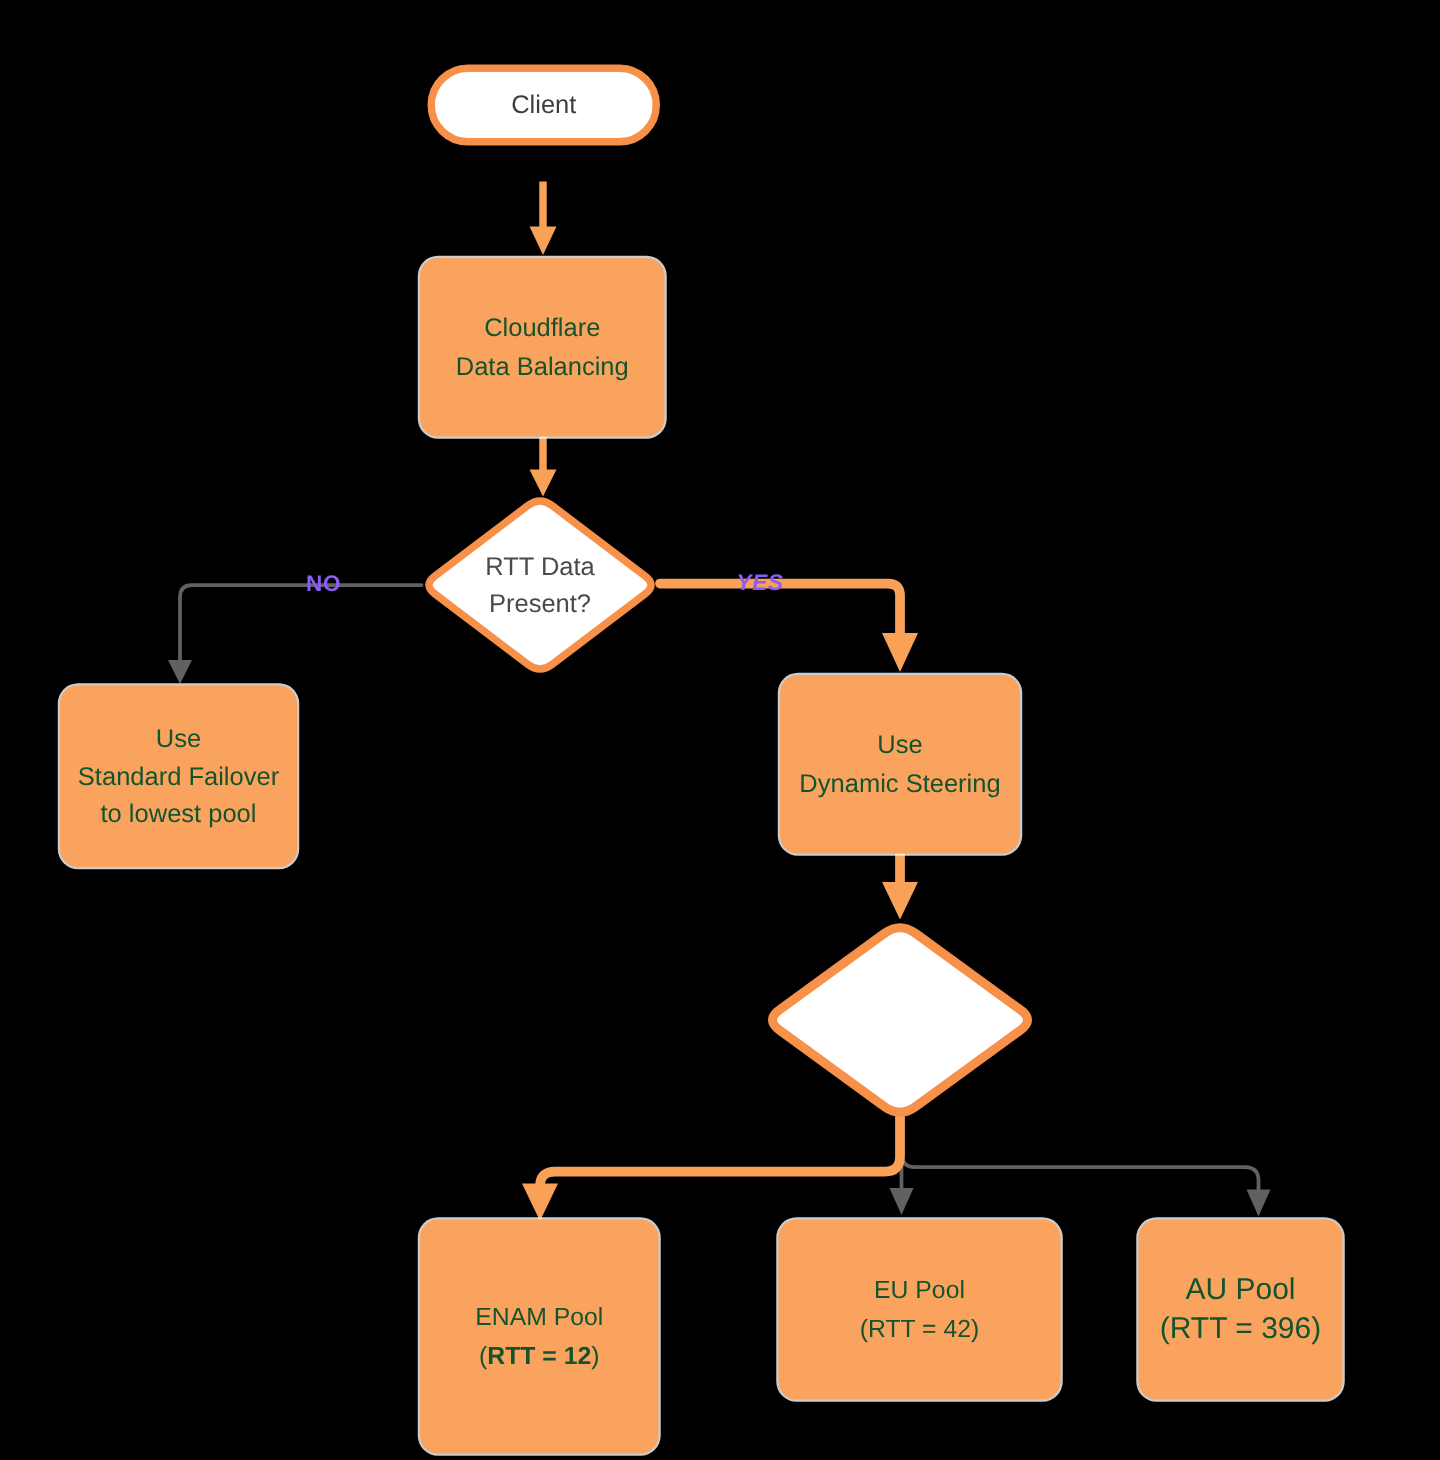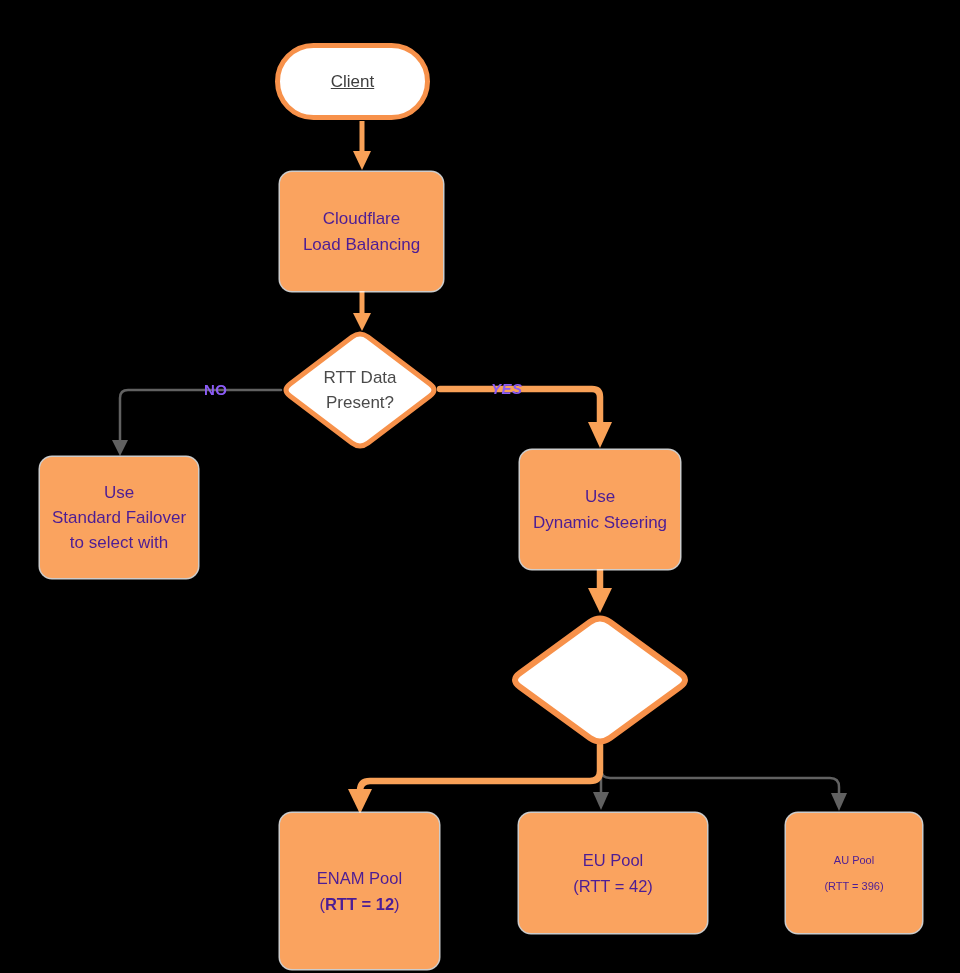--- a/index.html
+++ b/index.html
@@ -20,21 +20,21 @@
   .terminator{
     background:#FFFFFF;
     border:5px solid #F7914A;
     border-radius:40px;
     color:#3E3E3E;
     font-size:17px;
   }
   .box{
     background:#FAA35F;
     border-radius:12px;
-    color:#4c1d95;
+    color:#14532d;
     font-size:17px;
     line-height:26px;
     box-shadow:0 0 0 1.5px rgba(255,255,255,0.8);
   }
   .diamond-text{
     position:absolute;z-index:3;
     display:flex;flex-direction:column;align-items:center;justify-content:center;
     text-align:center;
     color:#4A4A4A;
     font-size:17px;
@@ -94,57 +94,57 @@
     <g>
       <path d="M600 745 L600 771 Q600 781 590 781 L370 781 Q360 781 360 791 L360 792" fill="none" stroke="#F9A157" stroke-width="6.5" stroke-linecap="round"></path>
       <polygon points="360,814 348,789 372,789" fill="#F9A157"></polygon>
     </g>
 
     <path d="M368,337 L430,384 Q438,390 430,396 L368,443 Q360,449 352,443 L290,396 Q282,390 290,384 L352,337 Q360,331 368,337 Z" fill="#FFFFFF" stroke="#F7914A" stroke-width="5"></path>
 
     <path d="M610,622 L680,673 Q690,680 680,687 L610,738 Q600,745 590,738 L520,687 Q510,680 520,673 L590,622 Q600,615 610,622 Z" fill="#FFFFFF" stroke="#F7914A" stroke-width="6"></path>
   </svg>
 
-  <div class="node terminator" style="left:275px;top:43px;width:155px;height:77px;text-decoration:underline;">
+  <div class="node terminator" style="left:285px;top:43px;width:155px;height:54px;">
     <div>Client</div>
   </div>
 
   <div class="node box" style="left:280px;top:172px;width:163px;height:119px;">
     <div>Cloudflare</div>
-    <div>Load Balancing</div>
+    <div>Data Balancing</div>
   </div>
 
   <div class="diamond-text" style="left:285px;top:353px;width:150px;height:74px;">
     <div>RTT Data</div>
     <div>Present?</div>
   </div>
 
   <span class="edge-label" style="left:204px;top:381px;">NO</span>
   <span class="edge-label" style="left:491px;top:380px;font-style:italic;">YES</span>
 
   <div class="node box" style="left:40px;top:457px;width:158px;height:121px;line-height:25px;">
     <div>Use</div>
     <div>Standard Failover</div>
-    <div>to select with</div>
+    <div>to lowest pool</div>
   </div>
 
   <div class="node box" style="left:520px;top:450px;width:160px;height:119px;">
     <div>Use</div>
     <div>Dynamic Steering</div>
   </div>
 
 
   <div class="node box" style="left:280px;top:813px;width:159px;height:156px;font-size:16.5px;">
     <div>ENAM Pool</div>
     <div><span>(</span><span class="bold">RTT = 12</span><span>)</span></div>
   </div>
 
   <div class="node box" style="left:519px;top:813px;width:188px;height:120px;font-size:16.5px;">
     <div>EU Pool</div>
     <div><span>(</span><span>RTT = 42</span><span>)</span></div>
   </div>
 
-  <div class="node box" style="left:786px;top:813px;width:136px;height:120px;font-size:11px;">
+  <div class="node box" style="left:759px;top:813px;width:136px;height:120px;font-size:20px;">
     <div>AU Pool</div>
     <div><span>(</span><span>RTT = 396</span><span>)</span></div>
   </div>
 
 </div>
 
 </body></html>

